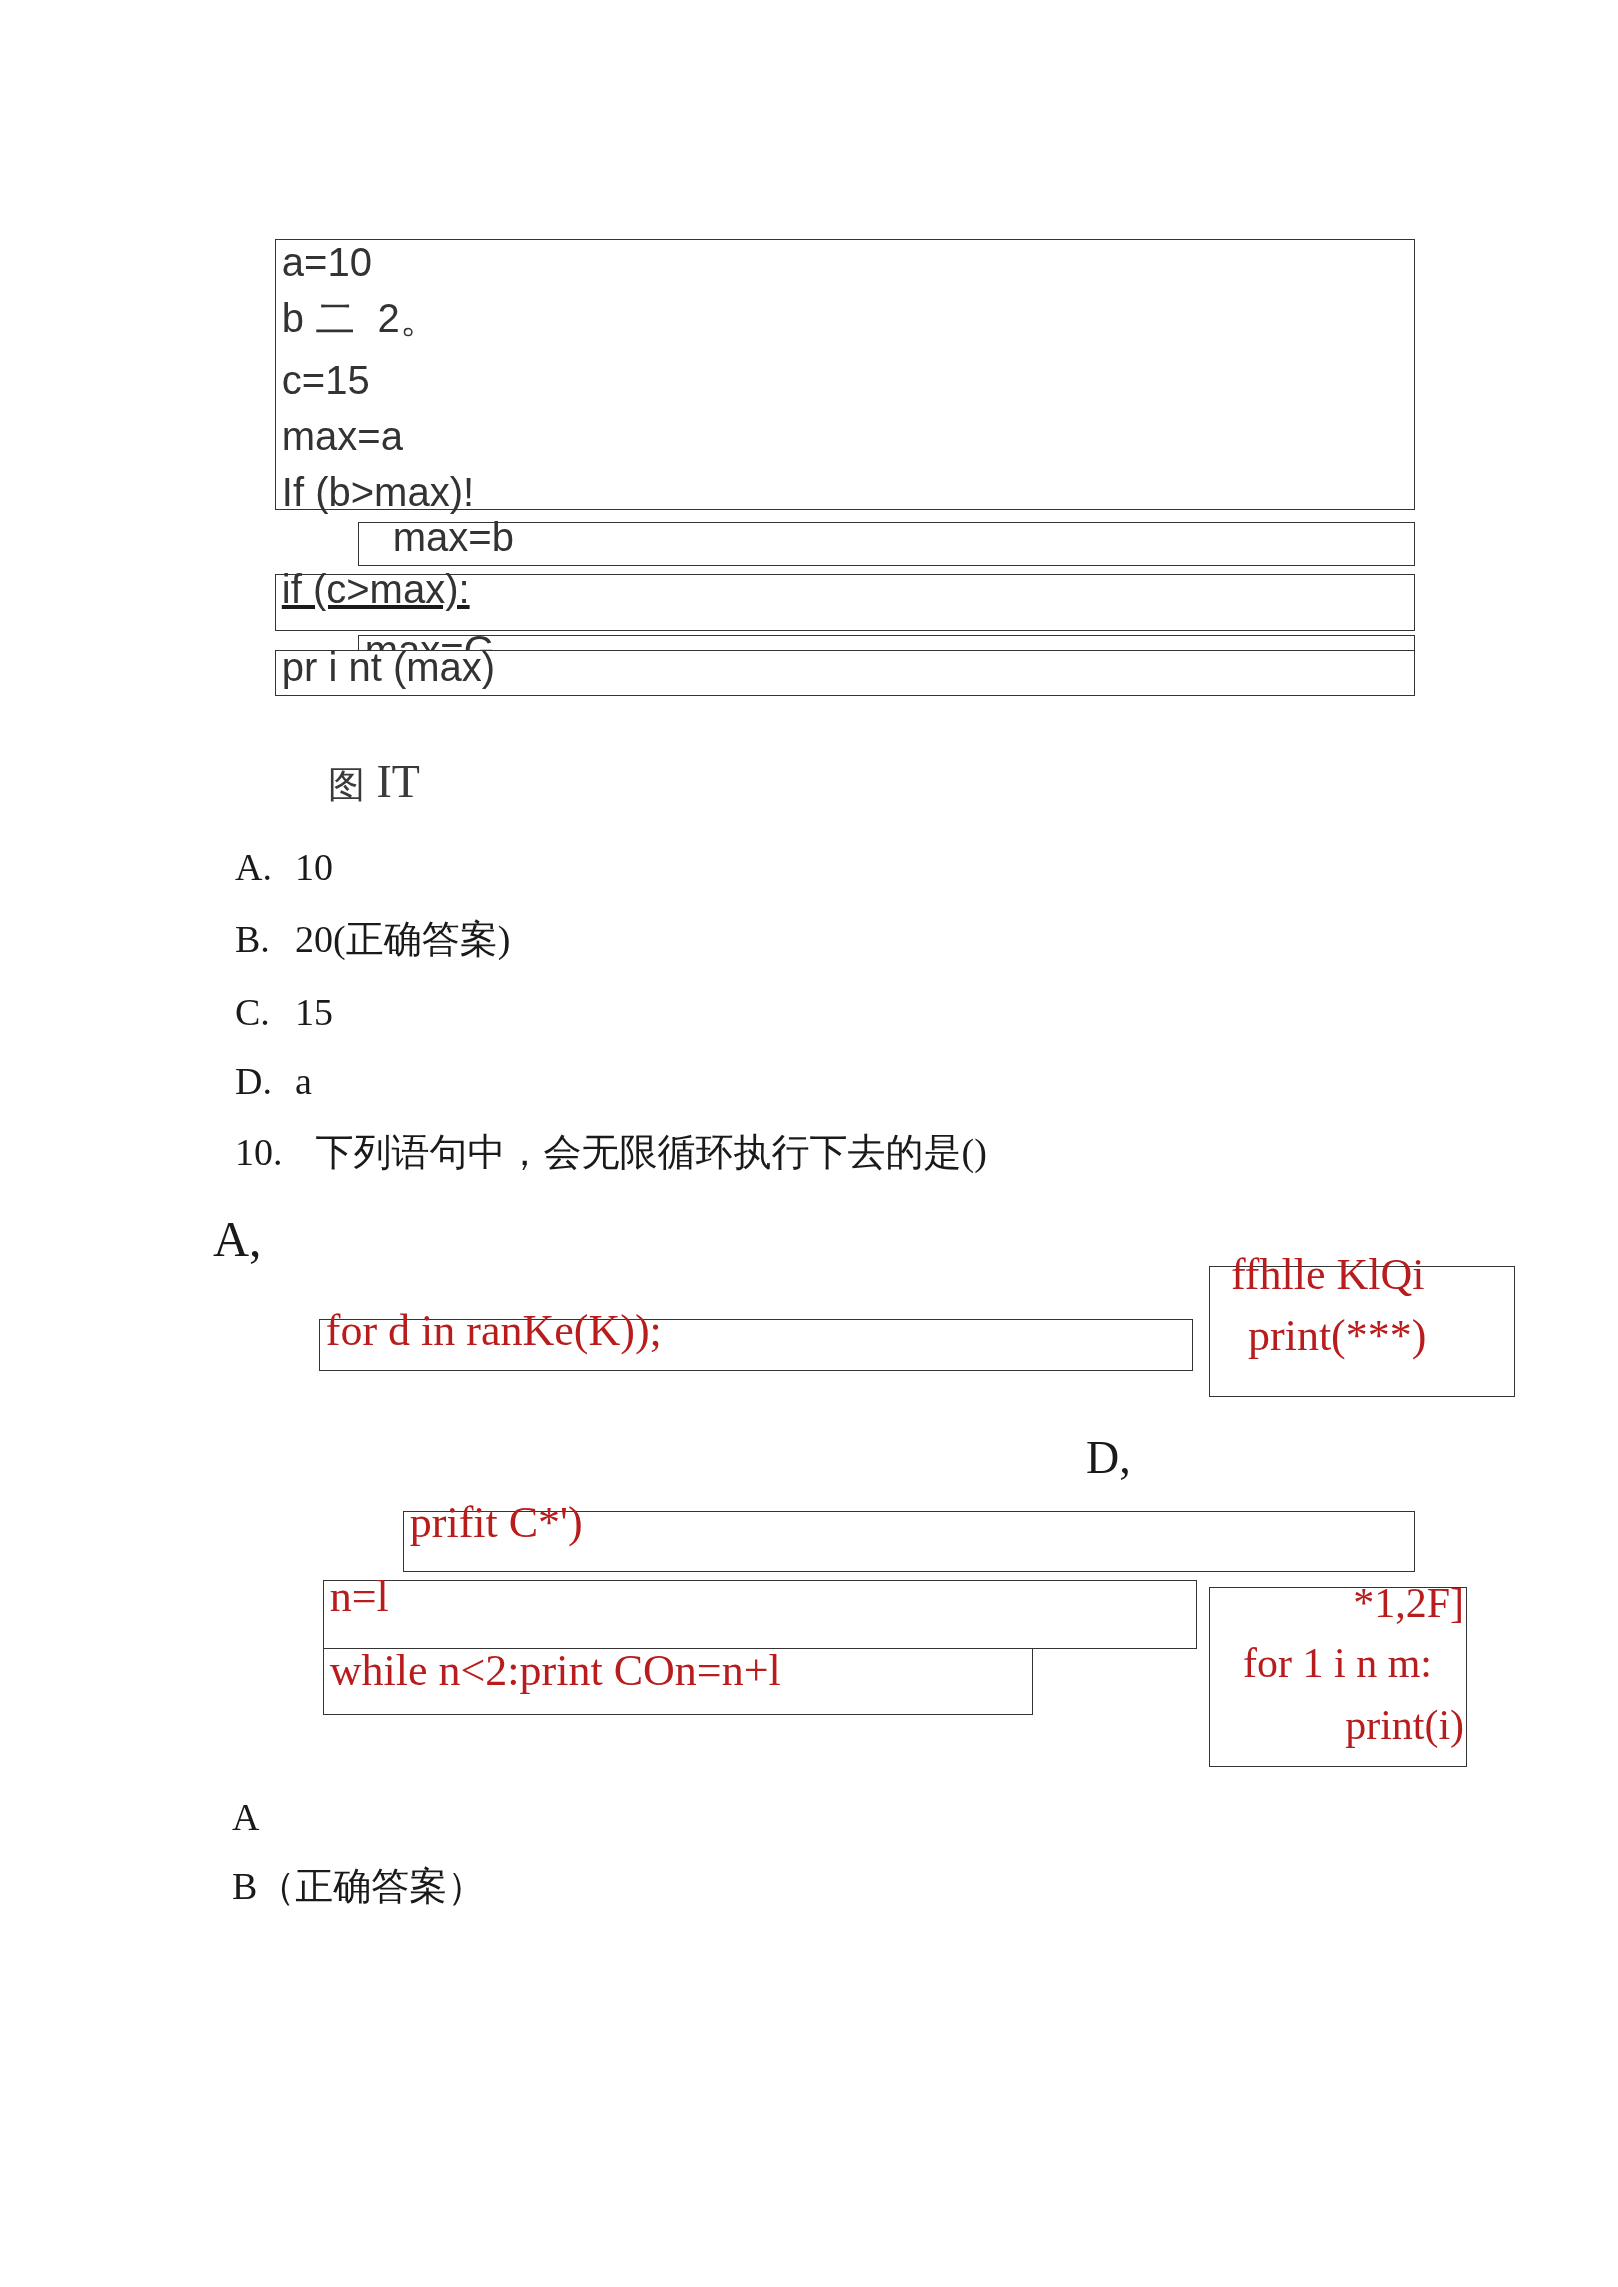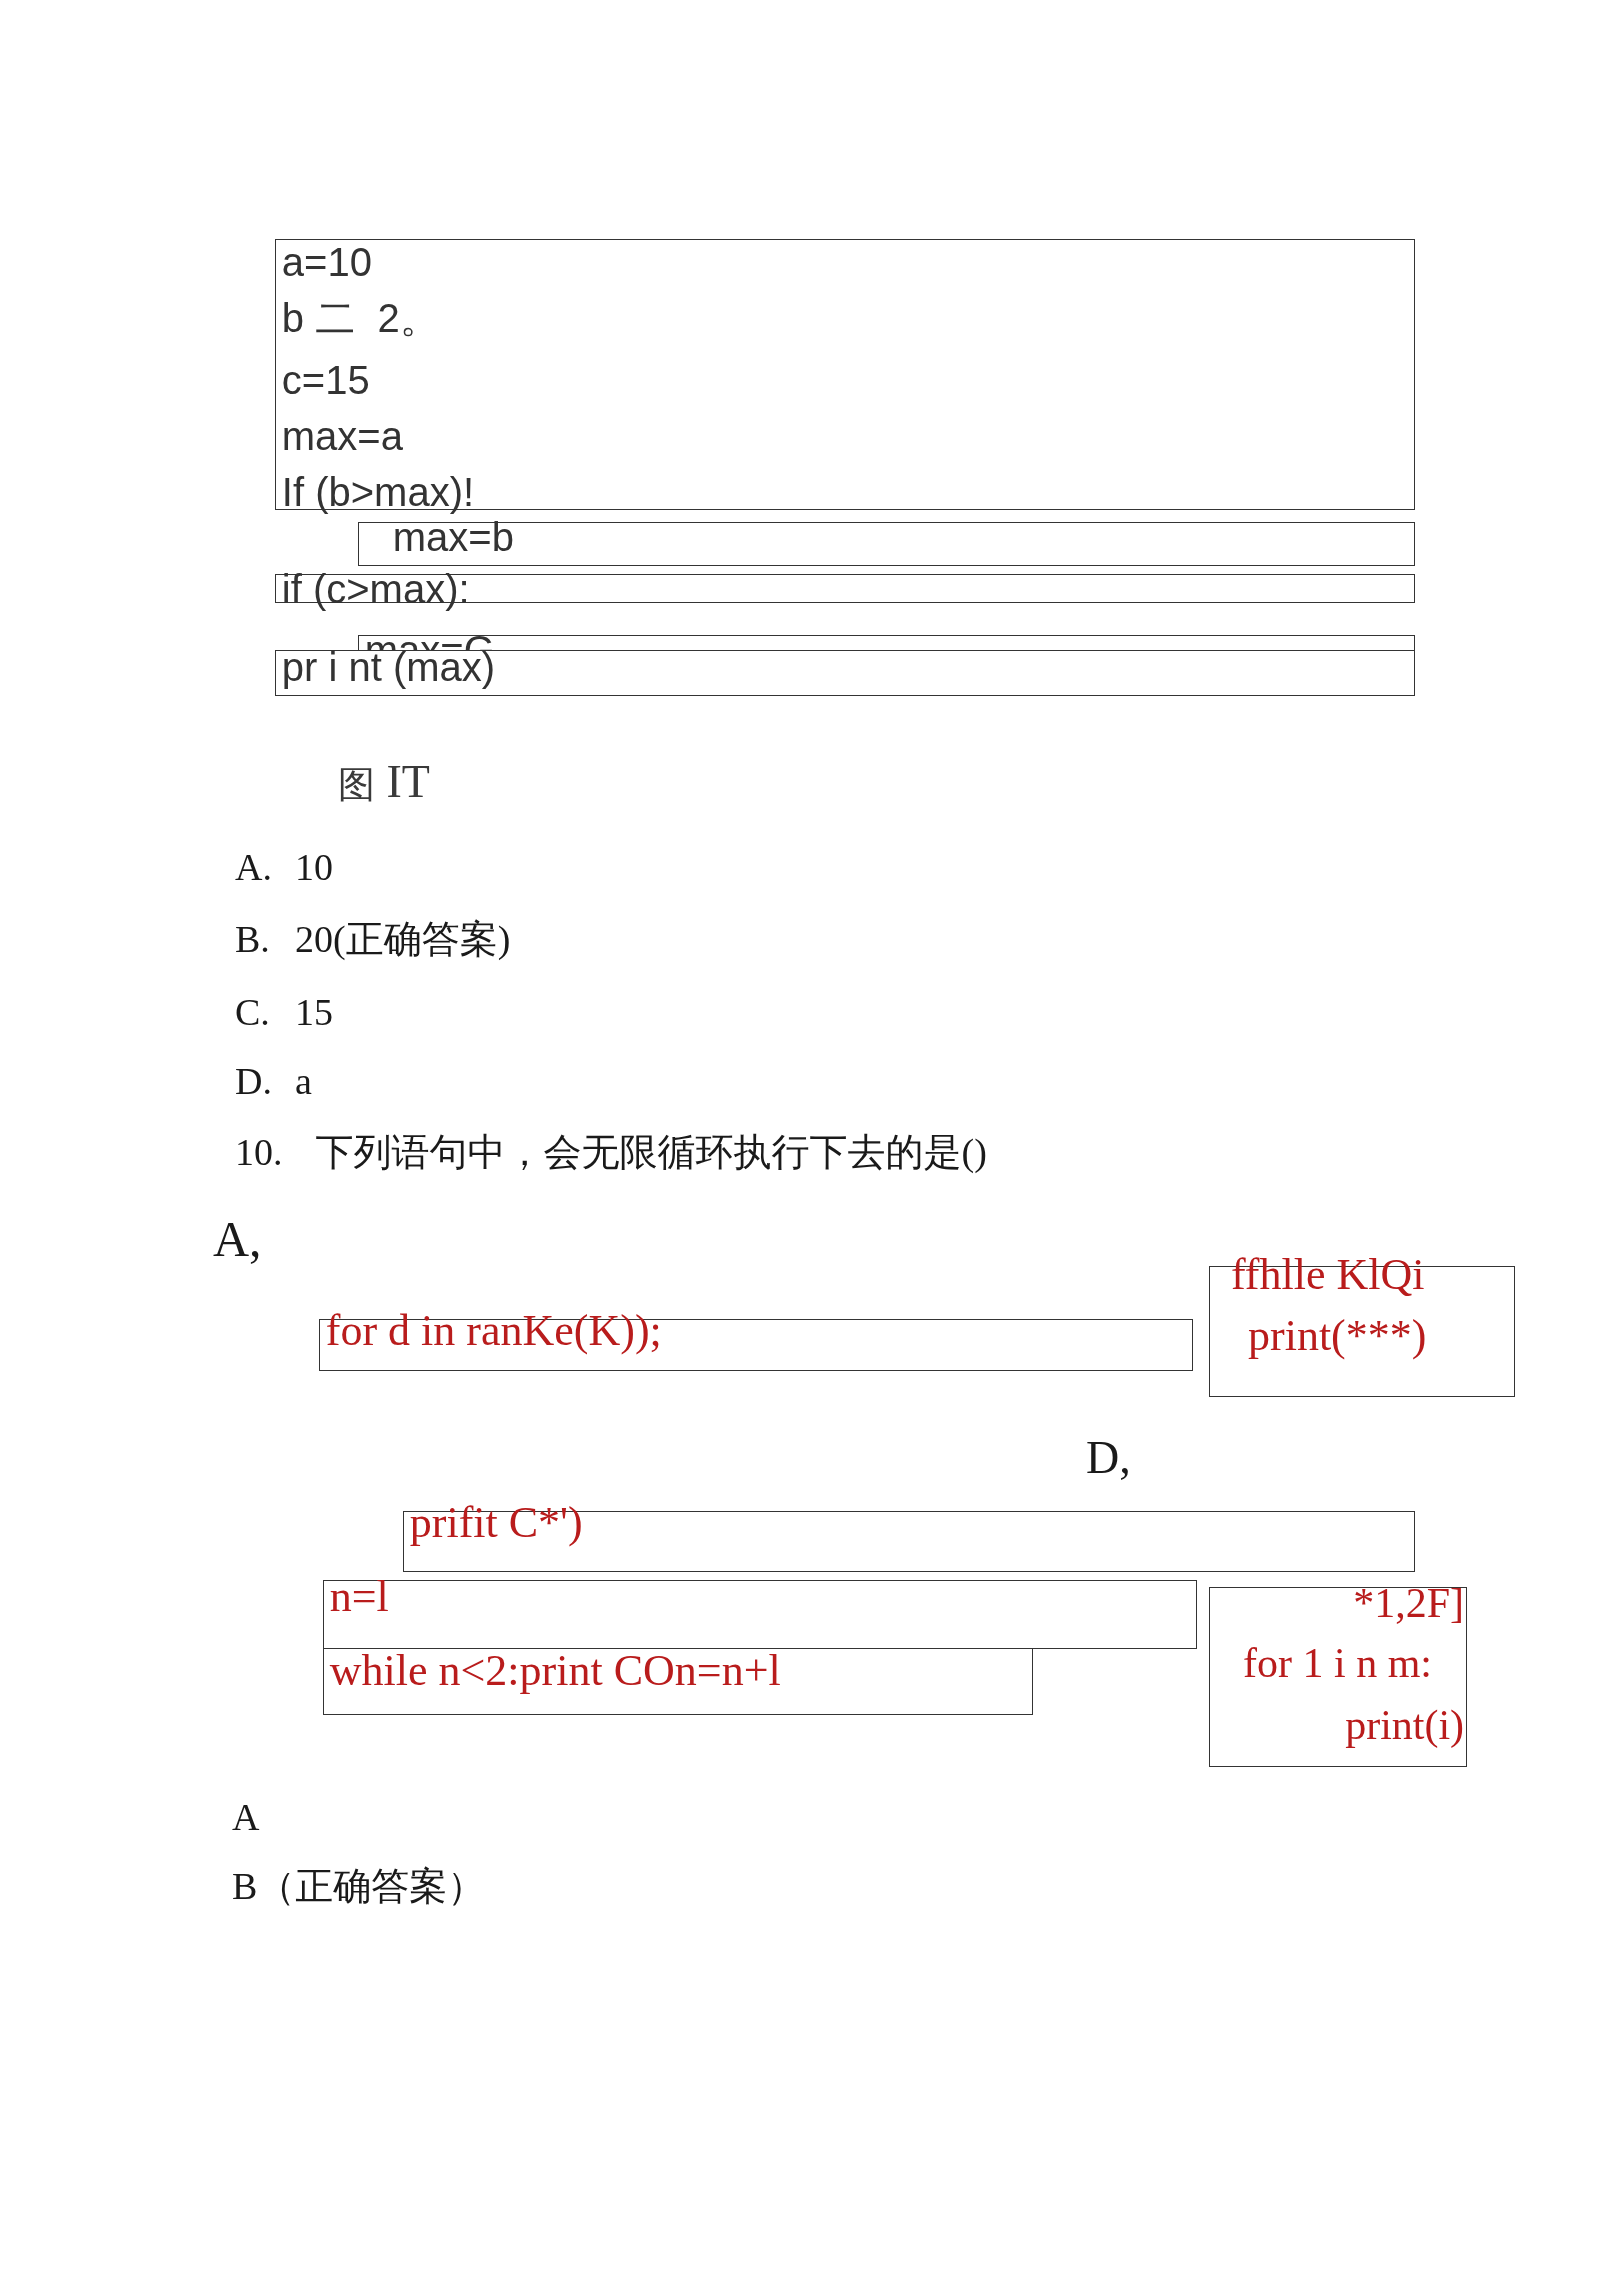--- a/index.html
+++ b/index.html
@@ -41,33 +41,33 @@
     <div class="sans code-main" style="margin-top:0;">b 二  2。</div>
     <div class="sans code-main" style="margin-top:5.8px;">c=15</div>
     <div class="sans code-main" style="margin-top:0;">max=a</div>
     <div class="sans code-main" style="margin-top:0;">If (b&gt;max)!</div>
   </div>
 
   <div class="abs box" style="left:358px;top:522px;width:1057px;height:44px;padding-left:28px;">
     <div class="sans code-row" style="margin-top:-7.7px;">max=b</div>
   </div>
 
-  <div class="abs box" style="left:275px;top:574px;width:1140px;height:29px;">
+  <div class="abs box" style="left:275px;top:574px;width:1140px;height:57px;text-decoration:underline;">
     <div class="sans code-row" style="margin-top:-7.7px;">if (c&gt;max):</div>
   </div>
 
   <div class="abs box" style="left:358px;top:635px;width:1057px;height:40px;">
     <div class="sans code-row" style="margin-top:-7.7px;">max=G</div>
   </div>
 
   <div class="abs box" style="left:275px;top:650px;width:1140px;height:46px;">
     <div class="sans code-row" style="margin-top:-5.8px;">pr i nt (max)</div>
   </div>
 
-  <div class="abs caption" style="left:338px;top:755px;text-align:center;">
+  <div class="abs caption" style="left:328px;top:755px;text-align:center;">
     <span>图</span><span class="it">IT</span>
   </div>
 
   <div class="abs opt" style="left:235px;top:845px;">
     <span class="lbl">A.</span>
     <span>10</span>
   </div>
   <div class="abs opt" style="left:235px;top:917px;">
     <span class="lbl">B.</span>
     <span>20(正确答案)</span>

